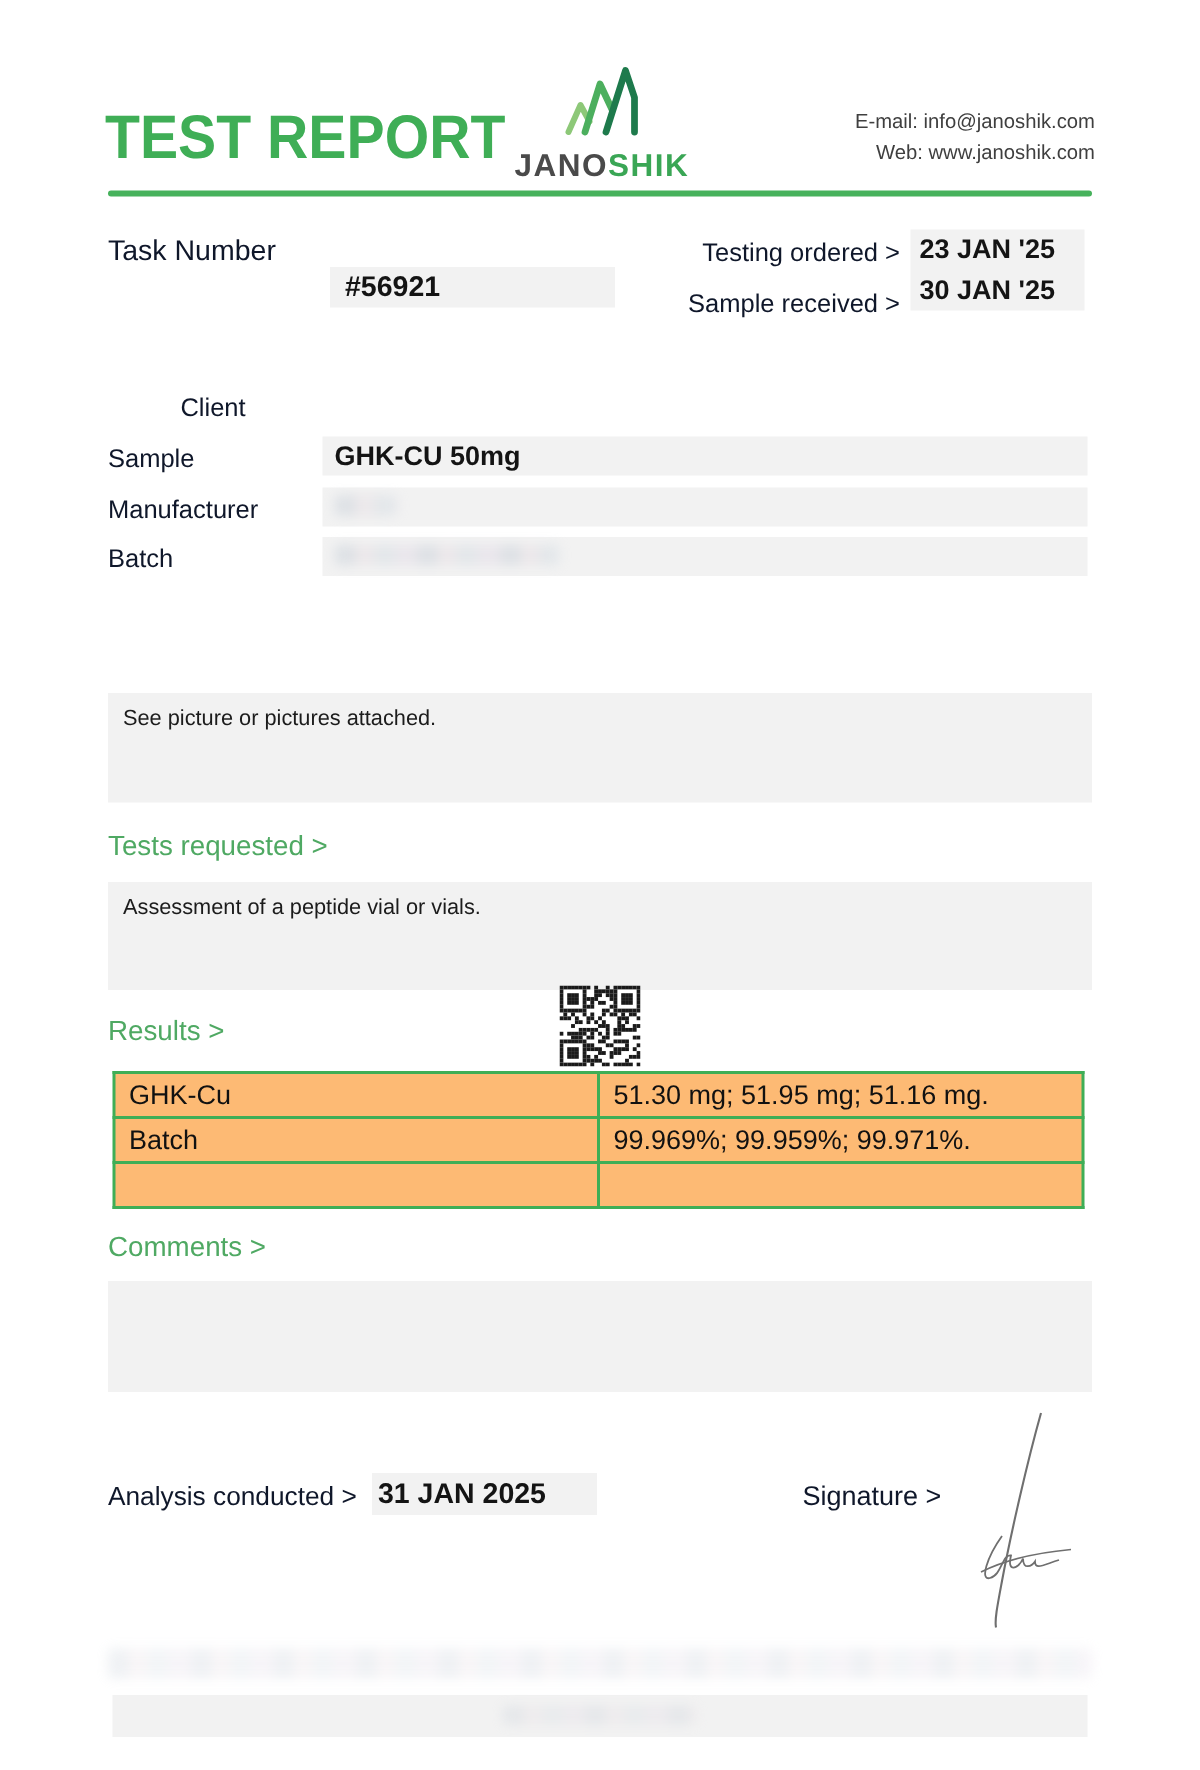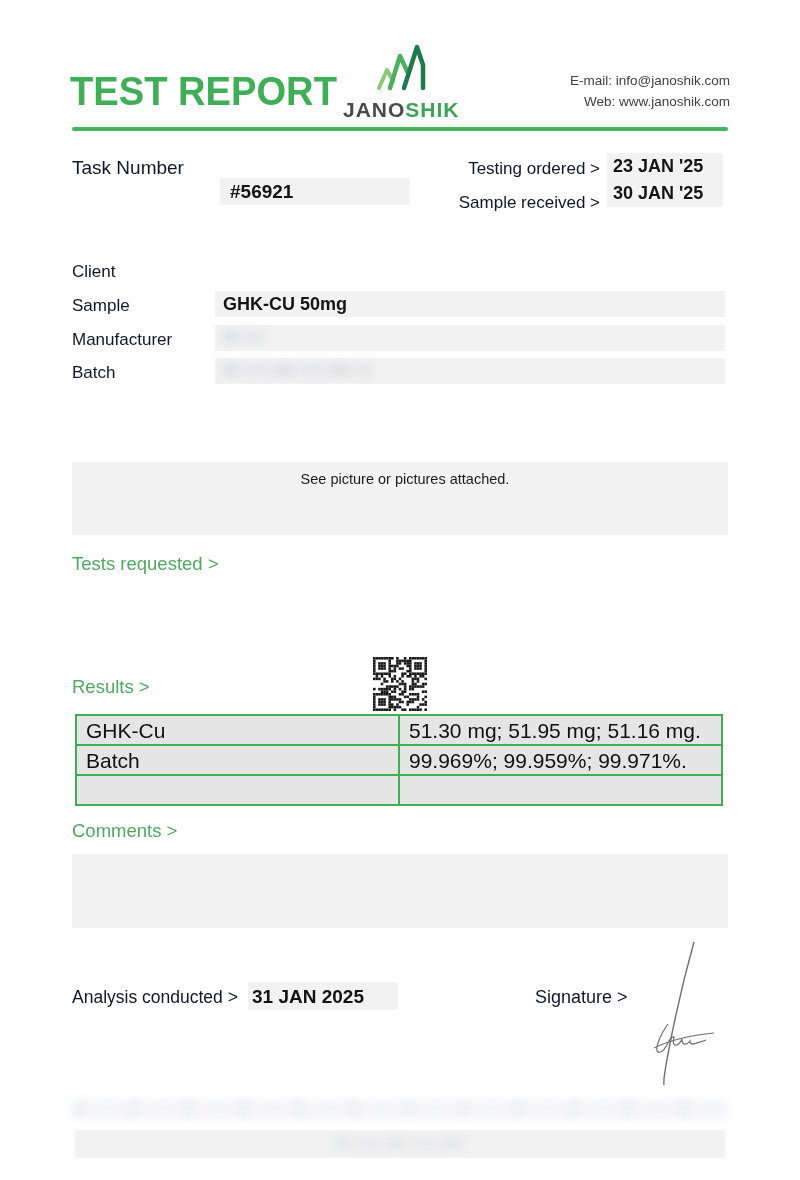--- a/index.html
+++ b/index.html
@@ -29,21 +29,21 @@
   .date-box-0 .vtext,.date-box-1 .vtext{padding:3px 0 0 6px;display:block;font-size:18px;}
   .info-label{left:72px;width:140px;font-size:17px;}
   .info-box{left:215px;width:510px;height:26px;}
   .info-box .vtext{padding:3px 0 0 8px;display:block;}
   
   .sec-head{left:72px;color:#4fa963;font-size:18.5px;}
   .sec-box{left:72px;width:656px;background:#f2f2f2;}
   .sec-text{font-size:14.5px;color:#1c1c1c;padding:9px 0 0 10px;}
   
   .rtable{left:75px;top:714px;width:648px;border-collapse:collapse;}
-  .rtable td{border:2px solid #3fae56;height:27px;font-size:21px;color:#111;padding:1px 0 0 9px;background:#e5e5e5;}
+  .rtable td{border:2px solid #3fae56;height:27px;font-size:18px;color:#111;padding:1px 0 0 9px;background:#fdba74;}
   .rtable td.c1{width:50%;}
   
   .sig-svg{left:628px;top:938px;}
   
   .smudge{filter:blur(4px);opacity:.35;border-radius:3px;
     background:repeating-linear-gradient(90deg,#b9c3cf 0 14px,#e3d7de 14px 26px,#c9d4dd 26px 40px,#dcd2e2 40px 55px);}
   .smudge.light{opacity:.22;}
   .qr{left:373px;top:657px;}
 </style>
 </head>
@@ -76,42 +76,45 @@
 
   <div class="abs glabel date-label-0">Testing ordered &gt;</div>
   <div class="abs vbox date-box-0">
     <span class="vtext">23 JAN '25</span>
   </div>
   <div class="abs glabel date-label-1">Sample received &gt;</div>
   <div class="abs vbox date-box-1">
     <span class="vtext">30 JAN '25</span>
   </div>
 
-  <div class="abs glabel info-label" style="top:262px;">Client</div>
+  <div class="abs glabel info-label" style="top:262px;text-align:center;">Client</div>
 
   <div class="abs glabel info-label" style="top:296px;">Sample</div>
   <div class="abs vbox info-box" style="top:291px;">
     <span class="vtext">GHK-CU 50mg</span>
   </div>
 
   <div class="abs glabel info-label" style="top:330px;">Manufacturer</div>
   <div class="abs vbox info-box" style="top:325px;">
     <div class="smudge" style="margin:5px 0 0 8px;width:42px;height:14px;"></div>
   </div>
 
   <div class="abs glabel info-label" style="top:363px;">Batch</div>
   <div class="abs vbox info-box" style="top:358px;">
     <div class="smudge" style="margin:5px 0 0 8px;width:150px;height:14px;"></div>
   </div>
 
-  <div class="abs sec-box" style="top:462px;height:73px;text-align:center;">
+  <div class="abs sec-box" style="top:462px;height:73px;">
     <div class="sec-text">See picture or pictures attached.</div>
   </div>
 
   <div class="abs sec-head" style="top:553px;">Tests requested &gt;</div>
+  <div class="abs sec-box" style="top:588px;height:72px;">
+    <div class="sec-text">Assessment of a peptide vial or vials.</div>
+  </div>
 
   <svg class="abs qr" id="qr" width="54" height="54" viewBox="0 0 21 21">
       <rect x="0" y="0" width="1" height="1" fill="#1a1a1a"></rect>
       <rect x="1" y="0" width="1" height="1" fill="#1a1a1a"></rect>
       <rect x="2" y="0" width="1" height="1" fill="#1a1a1a"></rect>
       <rect x="3" y="0" width="1" height="1" fill="#1a1a1a"></rect>
       <rect x="4" y="0" width="1" height="1" fill="#1a1a1a"></rect>
       <rect x="5" y="0" width="1" height="1" fill="#1a1a1a"></rect>
       <rect x="6" y="0" width="1" height="1" fill="#1a1a1a"></rect>
       <rect x="7" y="0" width="1" height="1" fill="#1a1a1a"></rect>

